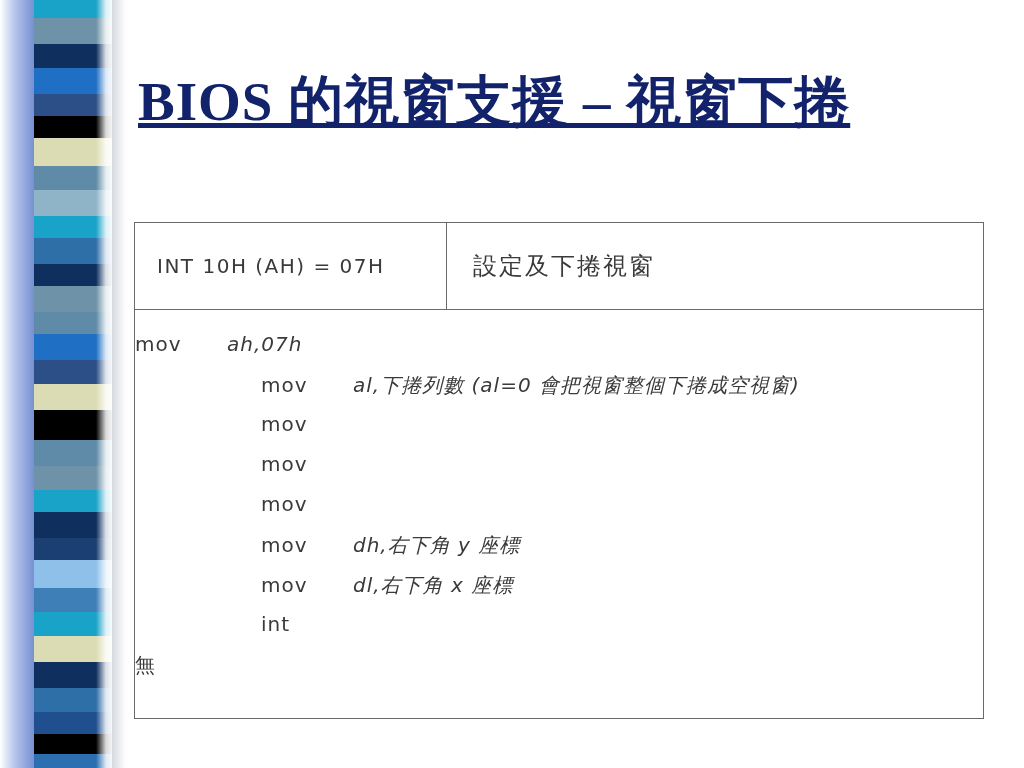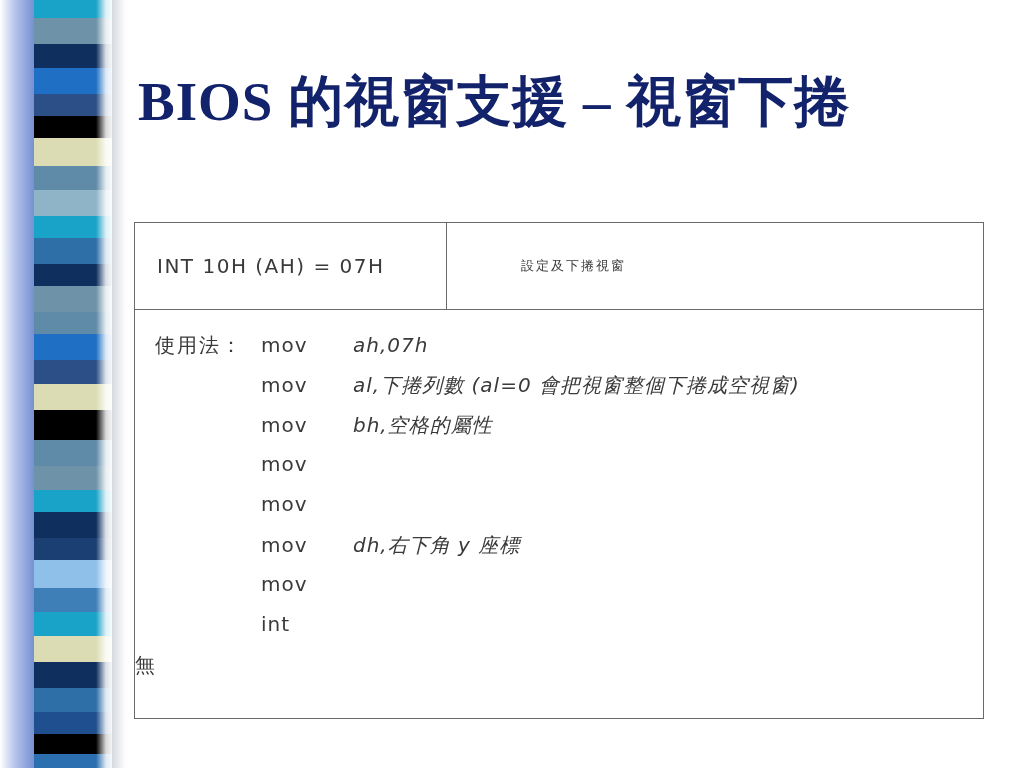--- a/index.html
+++ b/index.html
@@ -74,58 +74,58 @@
     left: 138px;
     top: 70px;
     width: 850px;
     color: #12226b;
     font-family: "Liberation Serif", "DejaVu Serif", serif;
     font-weight: bold;
     font-size: 55px;
     line-height: 1.15;
     letter-spacing: 1px;
     white-space: nowrap;
+    text-decoration: underline;
   }
 
   
   .table-box {
     position: absolute;
     left: 134px;
     top: 222px;
     width: 850px;
     border: 1px solid #6a6a6a;
     background: #ffffff;
     box-sizing: border-box;
     font-family: "DejaVu Sans", "Liberation Sans", sans-serif;
     color: #2d2d2d;
   }
   .table-head {
     display: flex;
     border-bottom: 1px solid #6a6a6a;
     height: 86px;
-    gap: 48px;
   }
   .head-left {
     width: 312px;
     border-right: 1px solid #6a6a6a;
     display: flex;
     align-items: center;
     padding-left: 22px;
     box-sizing: border-box;
     font-size: 20px;
     letter-spacing: 1.5px;
     color: #3a3a3a;
   }
   .head-right {
     flex: 1;
     display: flex;
     align-items: center;
     padding-left: 26px;
     box-sizing: border-box;
-    font-size: 13px;
+    font-size: 24px;
     letter-spacing: 2px;
     color: #3a3a3a;
   }
 
   .table-body {
     padding: 22px 0 26px 0;
   }
   .code-row {
     display: flex;
     align-items: baseline;
@@ -199,50 +199,49 @@
 
   <div class="table-box">
 
     <div class="table-head">
       <div class="head-left">INT 10H (AH) = 07H</div>
       <div class="head-right">設定及下捲視窗</div>
     </div>
 
     <div class="table-body" id="table-body">
         <div class="code-row">
-          <div class="label-col">使用法：</div>
           <div class="op-col">mov</div>
           <div class="arg-col">ah,07h</div>
         </div>
         <div class="code-row">
           <div class="label-col"></div>
           <div class="op-col">mov</div>
           <div class="arg-col">al,下捲列數 (al=0 會把視窗整個下捲成空視窗)</div>
         </div>
         <div class="code-row">
           <div class="label-col"></div>
           <div class="op-col">mov</div>
-          <div class="arg-col">bh,空格的屬性</div>
         </div>
         <div class="code-row">
           <div class="label-col"></div>
           <div class="op-col">mov</div>
         </div>
         <div class="code-row">
           <div class="label-col"></div>
           <div class="op-col">mov</div>
         </div>
         <div class="code-row">
           <div class="label-col"></div>
           <div class="op-col">mov</div>
           <div class="arg-col">dh,右下角 y 座標</div>
         </div>
         <div class="code-row">
           <div class="label-col"></div>
           <div class="op-col">mov</div>
+          <div class="arg-col">dl,右下角 x 座標</div>
         </div>
         <div class="code-row">
           <div class="label-col"></div>
           <div class="op-col">int</div>
         </div>
         <div class="code-row">
           <div class="op-col">無</div>
           <div class="arg-col"></div>
         </div>
       </div>

